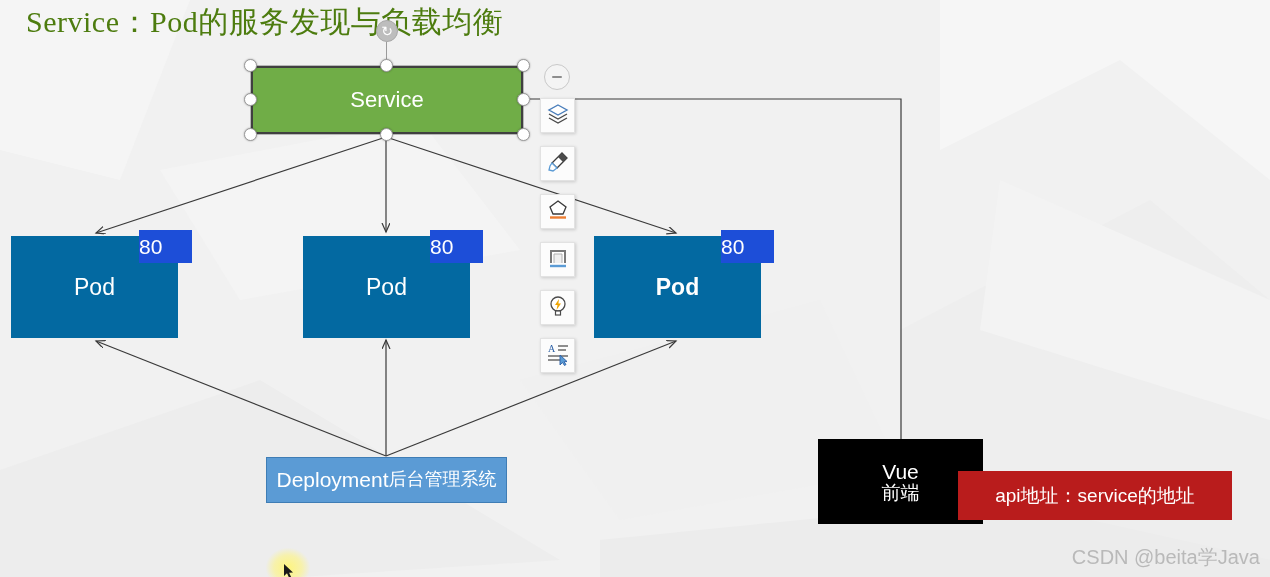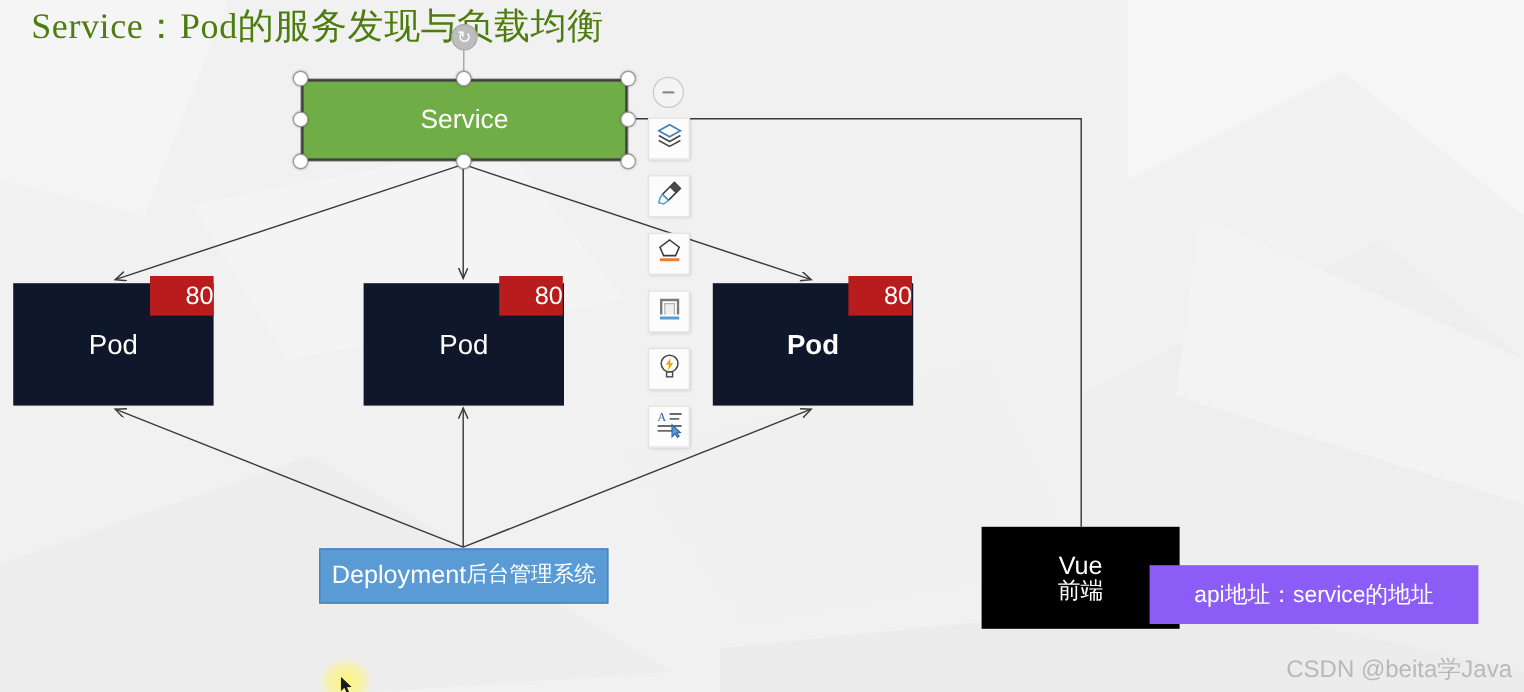--- a/index.html
+++ b/index.html
@@ -48,31 +48,31 @@
     display:flex;align-items:center;justify-content:center;
     color:#ffffff;font-size:14px;line-height:1;
   }
   #rot-stem{position:absolute;left:386px;top:42px;width:1px;height:24px;background:#9a9a9a;}
   #sel-frame{
     position:absolute;left:250px;top:65px;width:274px;height:70px;
     border:1px solid #b7b7b7;box-sizing:border-box;
   }
 
   
-  .pod{position:absolute;background:#0f172a;}
+  .pod{position:absolute;background:#0369a1;}
   .pod-label{
     position:absolute;left:0;top:0;width:100%;height:100%;
     display:flex;align-items:center;justify-content:center;
     color:#ffffff;font-size:23px;
   }
   .pod-label.bold{font-weight:bold;}
   .port{
-    position:absolute;background:#b91c1c;
-    display:flex;align-items:center;justify-content:flex-end;
-    color:#ffffff;font-size:21px;
+    position:absolute;background:#1d4ed8;
+    display:flex;align-items:center;justify-content:flex-start;
+    color:#ffffff;font-size:21px;margin-left:14px;
   }
 
   
   #deployment{
     position:absolute;left:266px;top:457px;width:241px;height:46px;
     background:#5B9BD5;border:1px solid #3f7db5;box-sizing:border-box;
     display:flex;flex-direction:row;align-items:center;justify-content:center;
     color:#ffffff;line-height:1.05;
   }
   #deployment .l1{font-size:21px;}
@@ -82,21 +82,21 @@
   #vue-box{
     position:absolute;left:818px;top:439px;width:165px;height:85px;background:#000000;
     display:flex;flex-direction:column;align-items:center;justify-content:center;
     color:#ffffff;line-height:1.1;
   }
   #vue-box .l1{font-size:21px;}
   #vue-box .l2{font-size:19px;text-align:right;}
 
   #api-note{
     position:absolute;left:958px;top:471px;width:274px;height:49px;
-    background:#8b5cf6;
+    background:#b91c1c;
     display:flex;align-items:center;justify-content:center;
     color:#ffffff;font-size:19px;
   }
 
   
   #minus-btn{
     position:absolute;left:544px;top:64px;width:26px;height:26px;border-radius:50%;
     background:#f4f4f4;border:1px solid #c9c9c9;box-sizing:border-box;
     display:flex;align-items:center;justify-content:center;
   }

